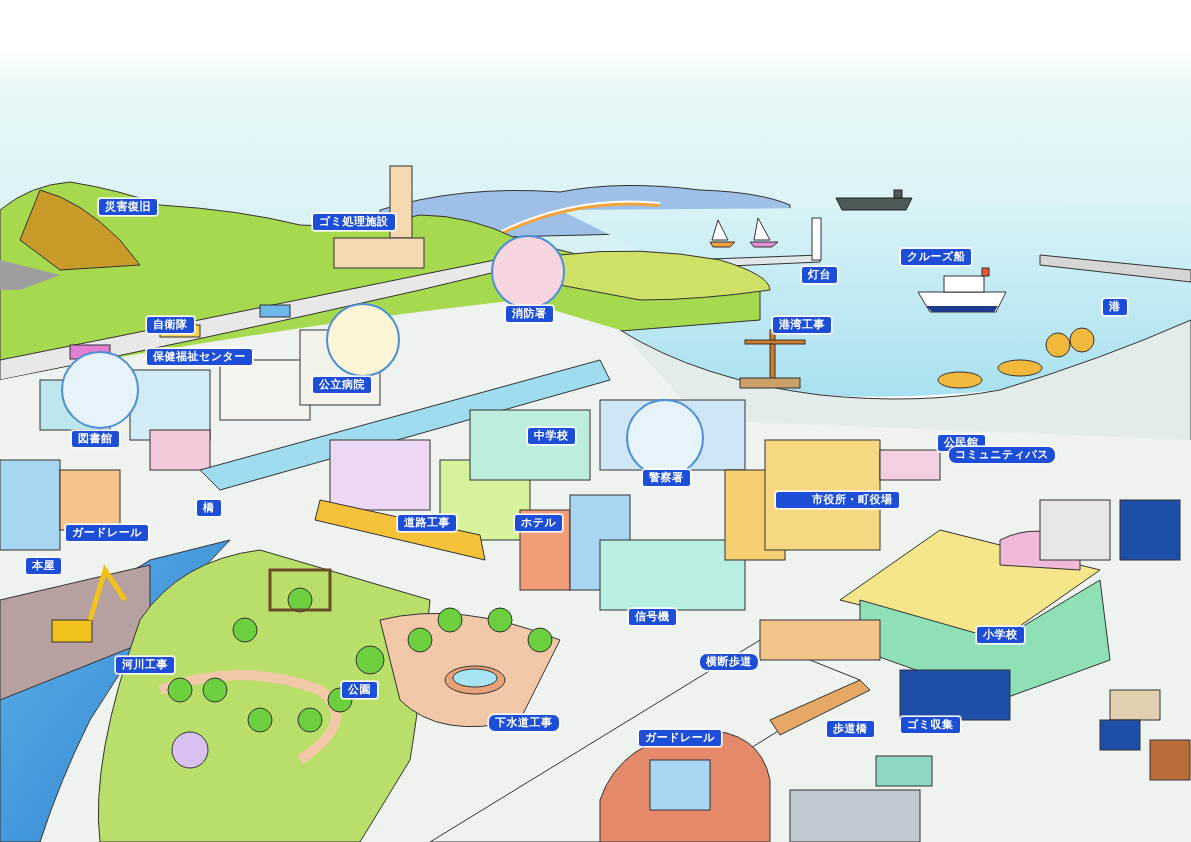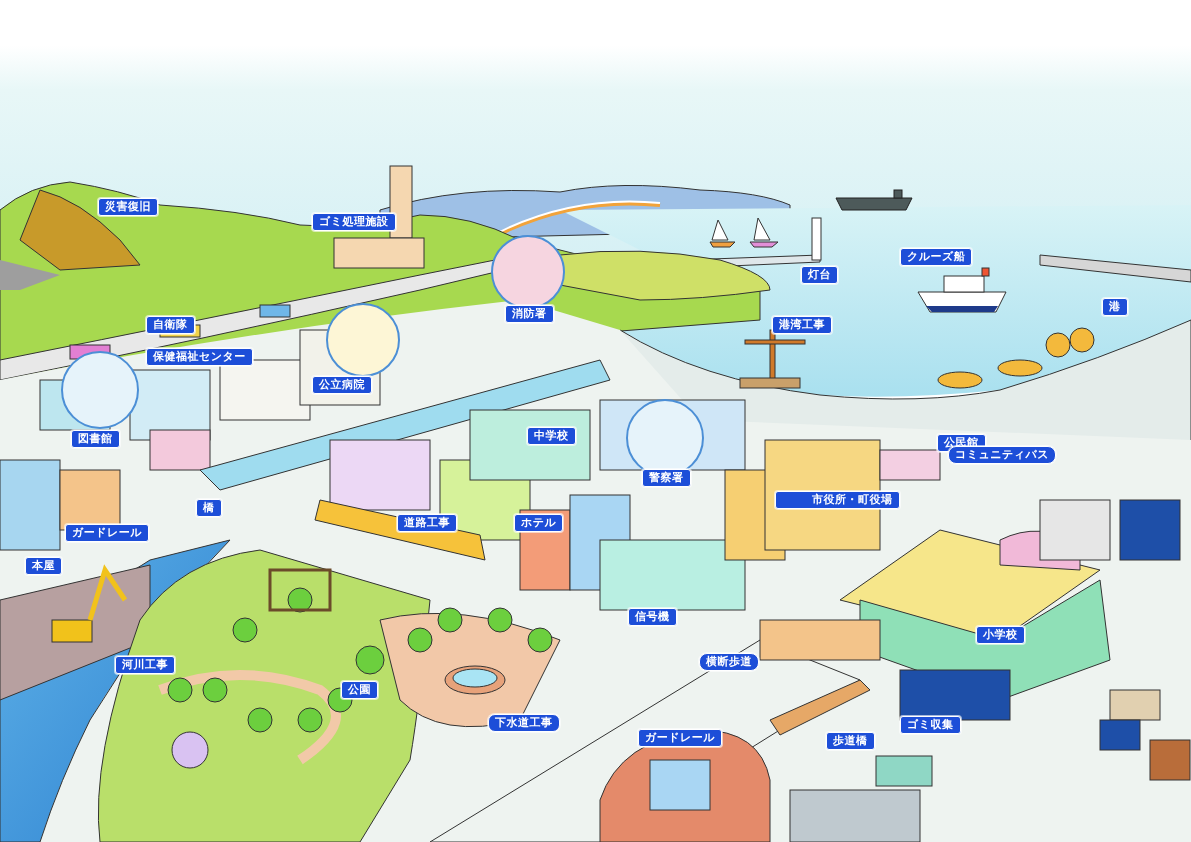--- a/index.html
+++ b/index.html
@@ -216,16 +216,16 @@
     <div class="lbl" style="left: 397px; top: 514px;">道路工事</div>
     <div class="lbl" style="left: 514px; top: 514px;">ホテル</div>
     <div class="lbl" style="left: 65px; top: 524px;">ガードレール</div>
     <div class="lbl" style="left: 25px; top: 557px;">本屋</div>
     <div class="lbl" style="left: 628px; top: 608px;">信号機</div>
     <div class="lbl" style="left: 976px; top: 626px;">小学校</div>
     <div class="lbl" style="left: 84px; top: 656px; margin-left: 31px;">河川工事</div>
     <div class="lbl" style="left: 341px; top: 681px;">公園</div>
     <div class="lbl" style="left: 699px; top: 653px; border-radius: 8px;">横断歩道</div>
     <div class="lbl" style="left: 488px; top: 714px; border-radius: 7px;">下水道工事</div>
-    <div class="lbl" style="left: 826px; top: 720px; margin-top: 12px;">歩道橋</div>
+    <div class="lbl" style="left: 826px; top: 720px;">歩道橋</div>
     <div class="lbl" style="left: 638px; top: 729px;">ガードレール</div>
     <div class="lbl" style="left: 900px; top: 716px;">ゴミ収集</div>
   </div>
 
 </body></html>

